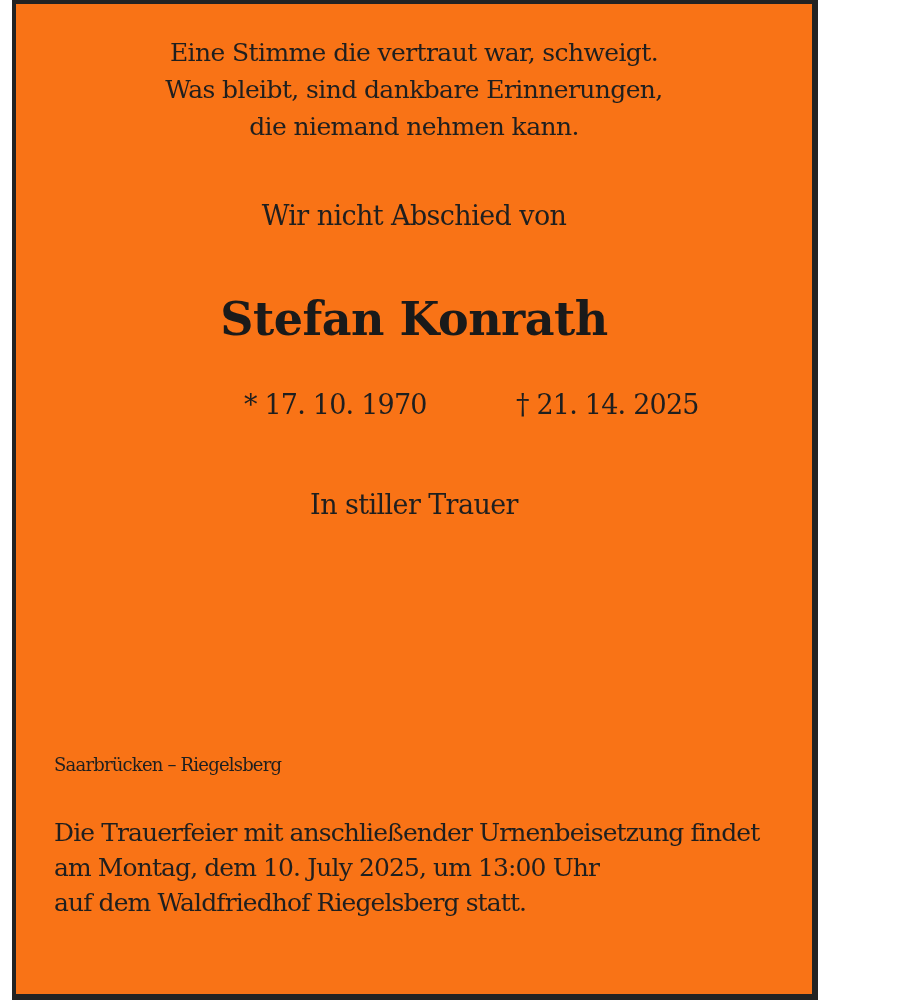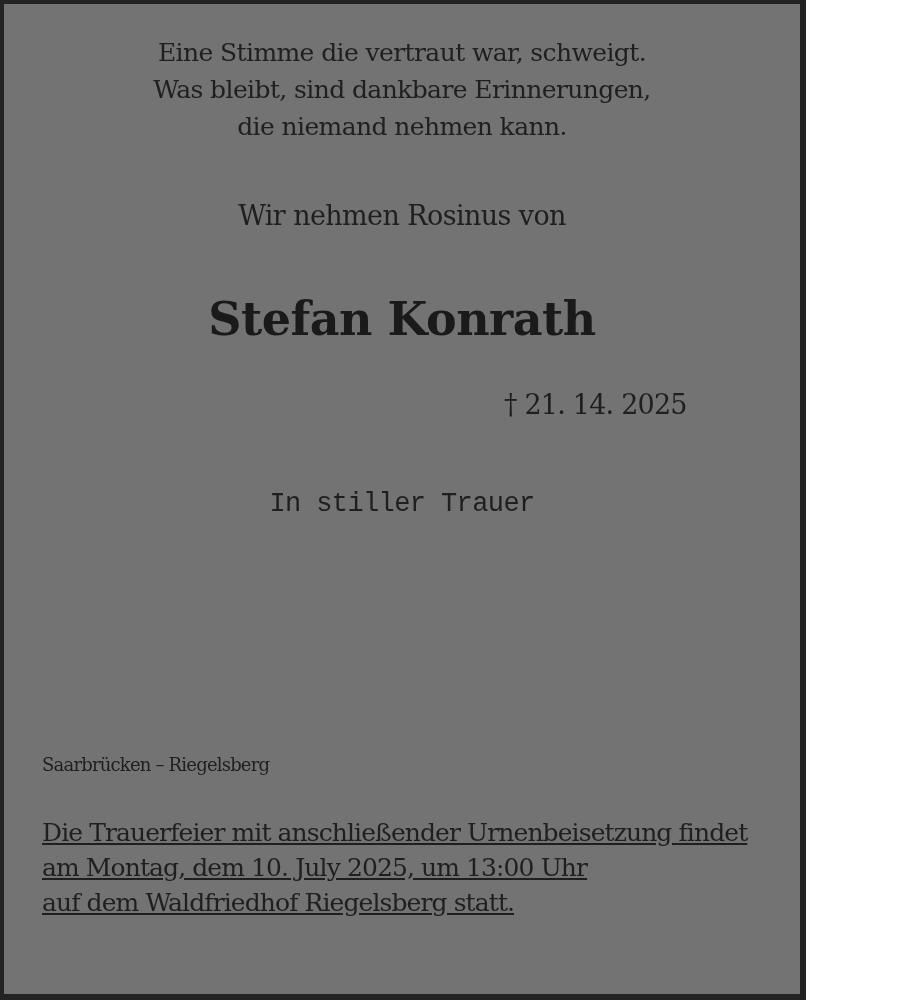--- a/index.html
+++ b/index.html
@@ -1,69 +1,70 @@
 <!DOCTYPE html>
 <html><head>
   <meta charset="utf-8">
   <style>
     html, body { margin: 0; padding: 0; background: #ffffff; }
     body { width: 909px; height: 1000px; position: relative; overflow: hidden; }
     .frame {
-      position: absolute; left: 0; top: 0;
+      position: absolute; left: 12px; top: 0;
       width: 806px; height: 1000px;
       box-sizing: border-box;
       border-top: 4px solid #232323;
       border-left: 4px solid #232323;
       border-right: 6px solid #232323;
       border-bottom: 6px solid #232323;
-      background: #737373;
+      background: #f97316;
       color: #1f1f1f;
       font-family: "DejaVu Serif", "Liberation Serif", serif;
     }
     .abs { position: absolute; white-space: nowrap; }
     .center { left: 0; right: 0; text-align: center; }
 
     .poem { top: 30px; font-size: 25px; line-height: 37px; letter-spacing: -0.6px; }
     .poem div { height: 37px; }
 
     .farewell { top: 196px; font-size: 27px; letter-spacing: -0.6px; }
 
     .name { top: 288px; font-size: 46px; font-weight: bold; letter-spacing: -0.5px; color: #1a1a1a; }
 
     .dates { top: 385px; font-size: 27px; letter-spacing: -0.8px; }
     .born { left: 228px; }
     .died { left: 500px; }
 
-    .mourning { top: 485px; font-size: 27px; letter-spacing: -0.6px; font-family: Liberation Mono, monospace; }
+    .mourning { top: 485px; font-size: 27px; letter-spacing: -0.6px; }
 
     .mourners { top: 547px; font-size: 27px; font-style: italic; line-height: 37px; font-family: "DejaVu Serif", serif; letter-spacing: -0.9px; }
     .mourners div { height: 37px; }
 
     .location { left: 38px; top: 750px; font-size: 18px; letter-spacing: -0.8px; }
 
     .ceremony { left: 38px; top: 811px; font-size: 25px; line-height: 35px; letter-spacing: -0.9px; }
-    .ceremony div { height: 35px; text-decoration: underline; }
+    .ceremony div { height: 35px; }
 
     .undertaker { left: 38px; top: 932px; font-size: 21px; letter-spacing: -0.6px; }
   </style>
 </head>
 <body>
 
 <div class="frame">
 
   <div class="abs center poem">
     <div>Eine Stimme die vertraut war, schweigt.</div>
     <div>Was bleibt, sind dankbare Erinnerungen,</div>
     <div>die niemand nehmen kann.</div>
   </div>
 
-  <div class="abs center farewell">Wir nehmen Rosinus von</div>
+  <div class="abs center farewell">Wir nicht Abschied von</div>
 
   <div class="abs center name">Stefan Konrath</div>
 
+  <div class="abs dates born">* 17. 10. 1970</div>
   <div class="abs dates died">† 21. 14. 2025</div>
 
   <div class="abs center mourning">In stiller Trauer</div>
 
 
   <div class="abs location">Saarbrücken – Riegelsberg</div>
 
   <div class="abs ceremony">
     <div>Die Trauerfeier mit anschließender Urnenbeisetzung findet</div>
     <div>am Montag, dem 10. July 2025, um 13:00 Uhr</div>

